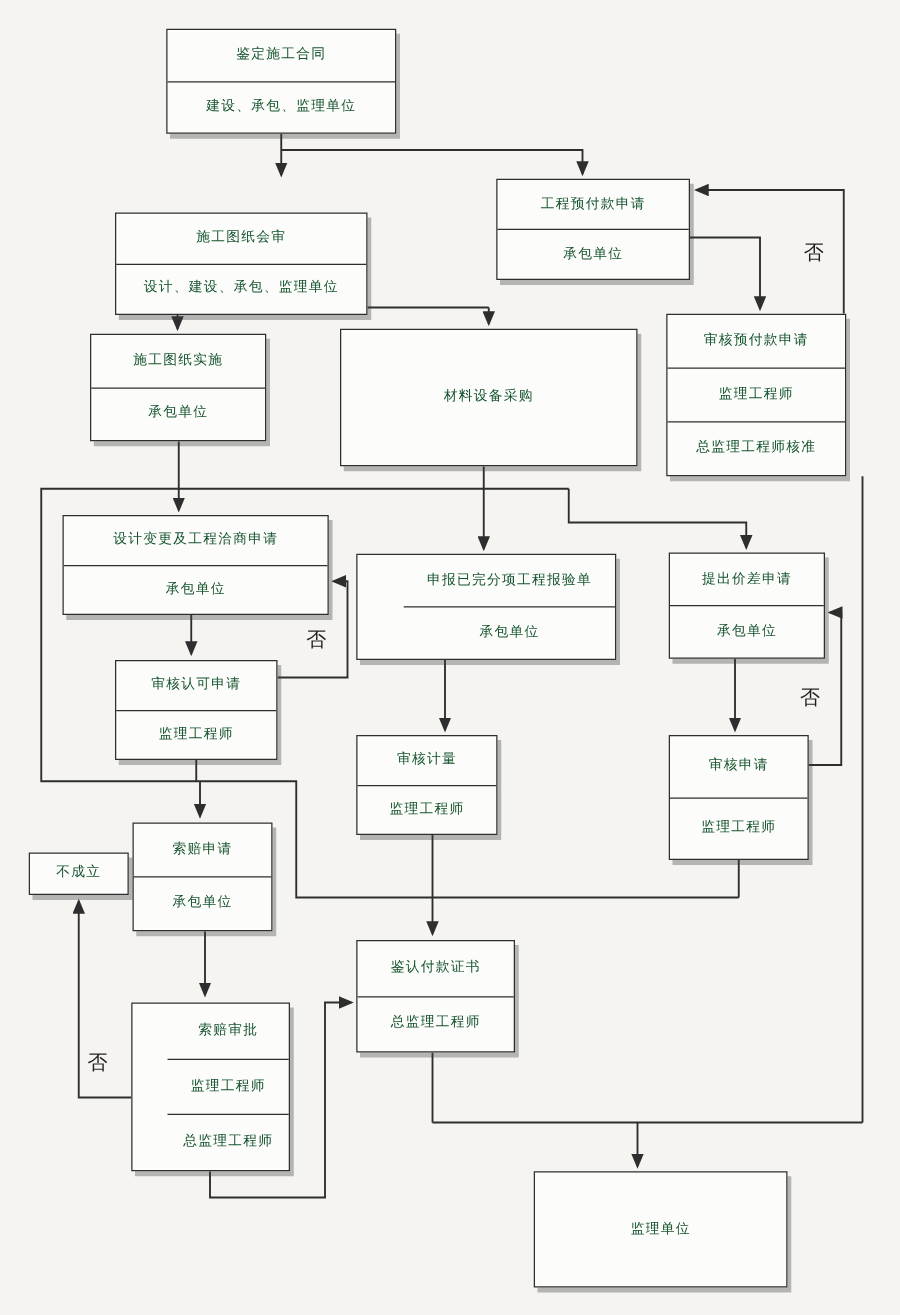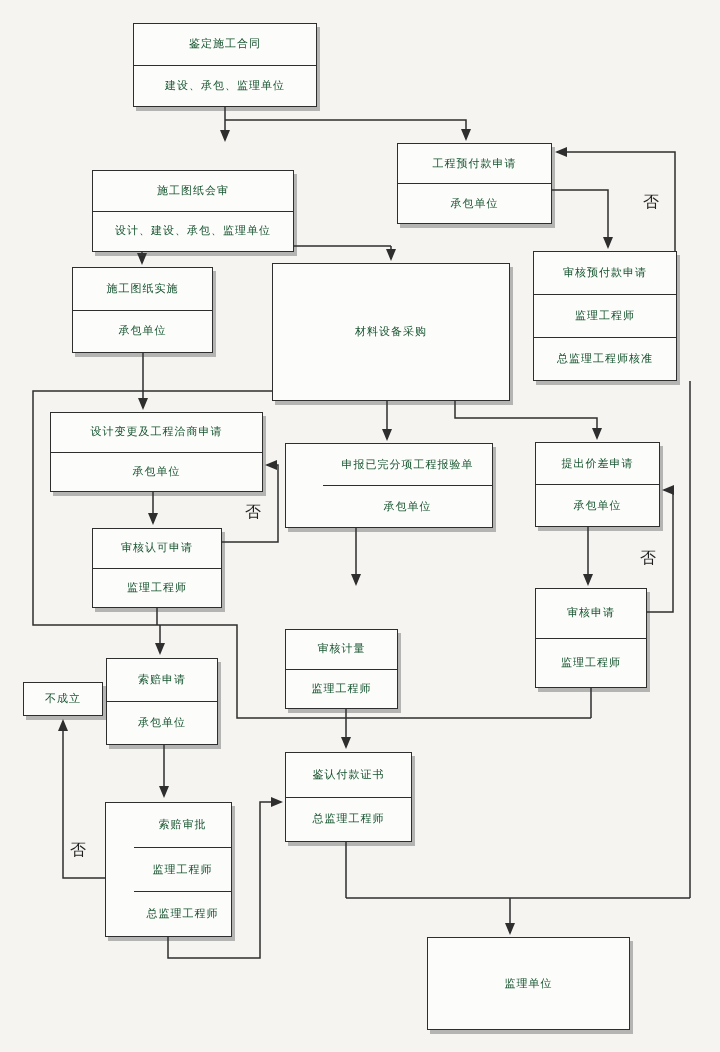--- a/index.html
+++ b/index.html
@@ -123,21 +123,21 @@
   <div class="node" style="left:397px;top:143px;width:155px;height:81px;">
     <div class="row">工程预付款申请</div>
     <div class="row">承包单位</div>
   </div>
 
   <div class="node" style="left:72px;top:267px;width:141px;height:86px;">
     <div class="row">施工图纸实施</div>
     <div class="row">承包单位</div>
   </div>
 
-  <div class="node node--material" style="left:272px;top:263px;width:238px;height:138px;">
+  <div class="node node--material" style="left:272px;top:263px;width:238px;height:110px;">
     <div class="row">材料设备采购</div>
   </div>
 
   <div class="node" style="left:533px;top:251px;width:144px;height:130px;">
     <div class="row">审核预付款申请</div>
     <div class="row">监理工程师</div>
     <div class="row">总监理工程师核准</div>
   </div>
 
   <div class="node" style="left:50px;top:412px;width:213px;height:80px;">
@@ -153,21 +153,21 @@
   <div class="node" style="left:535px;top:442px;width:125px;height:85px;">
     <div class="row">提出价差申请</div>
     <div class="row">承包单位</div>
   </div>
 
   <div class="node" style="left:92px;top:528px;width:130px;height:80px;">
     <div class="row">审核认可申请</div>
     <div class="row">监理工程师</div>
   </div>
 
-  <div class="node" style="left:285px;top:588px;width:113px;height:80px;margin-top:41px;">
+  <div class="node" style="left:285px;top:588px;width:113px;height:80px;">
     <div class="row">审核计量</div>
     <div class="row">监理工程师</div>
   </div>
 
   <div class="node" style="left:535px;top:588px;width:112px;height:100px;">
     <div class="row">审核申请</div>
     <div class="row">监理工程师</div>
   </div>
 
   <div class="node" style="left:106px;top:658px;width:112px;height:87px;">

